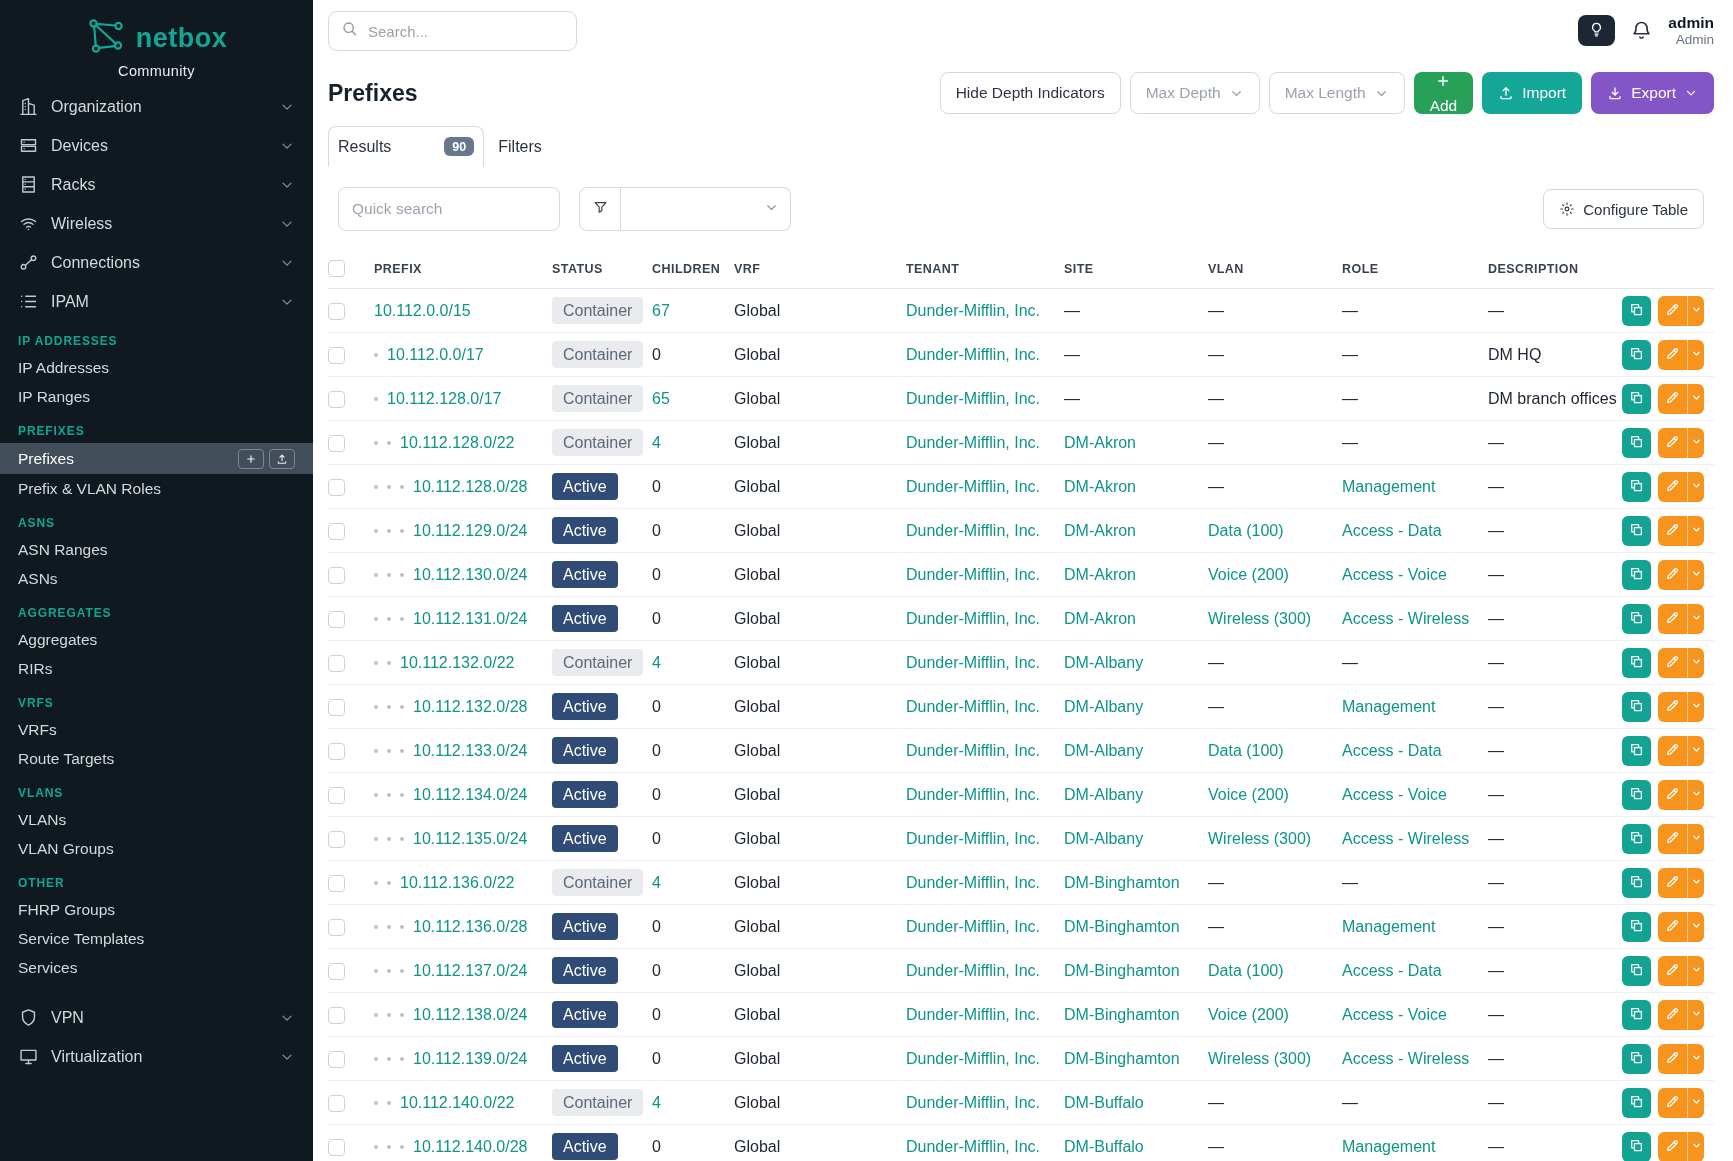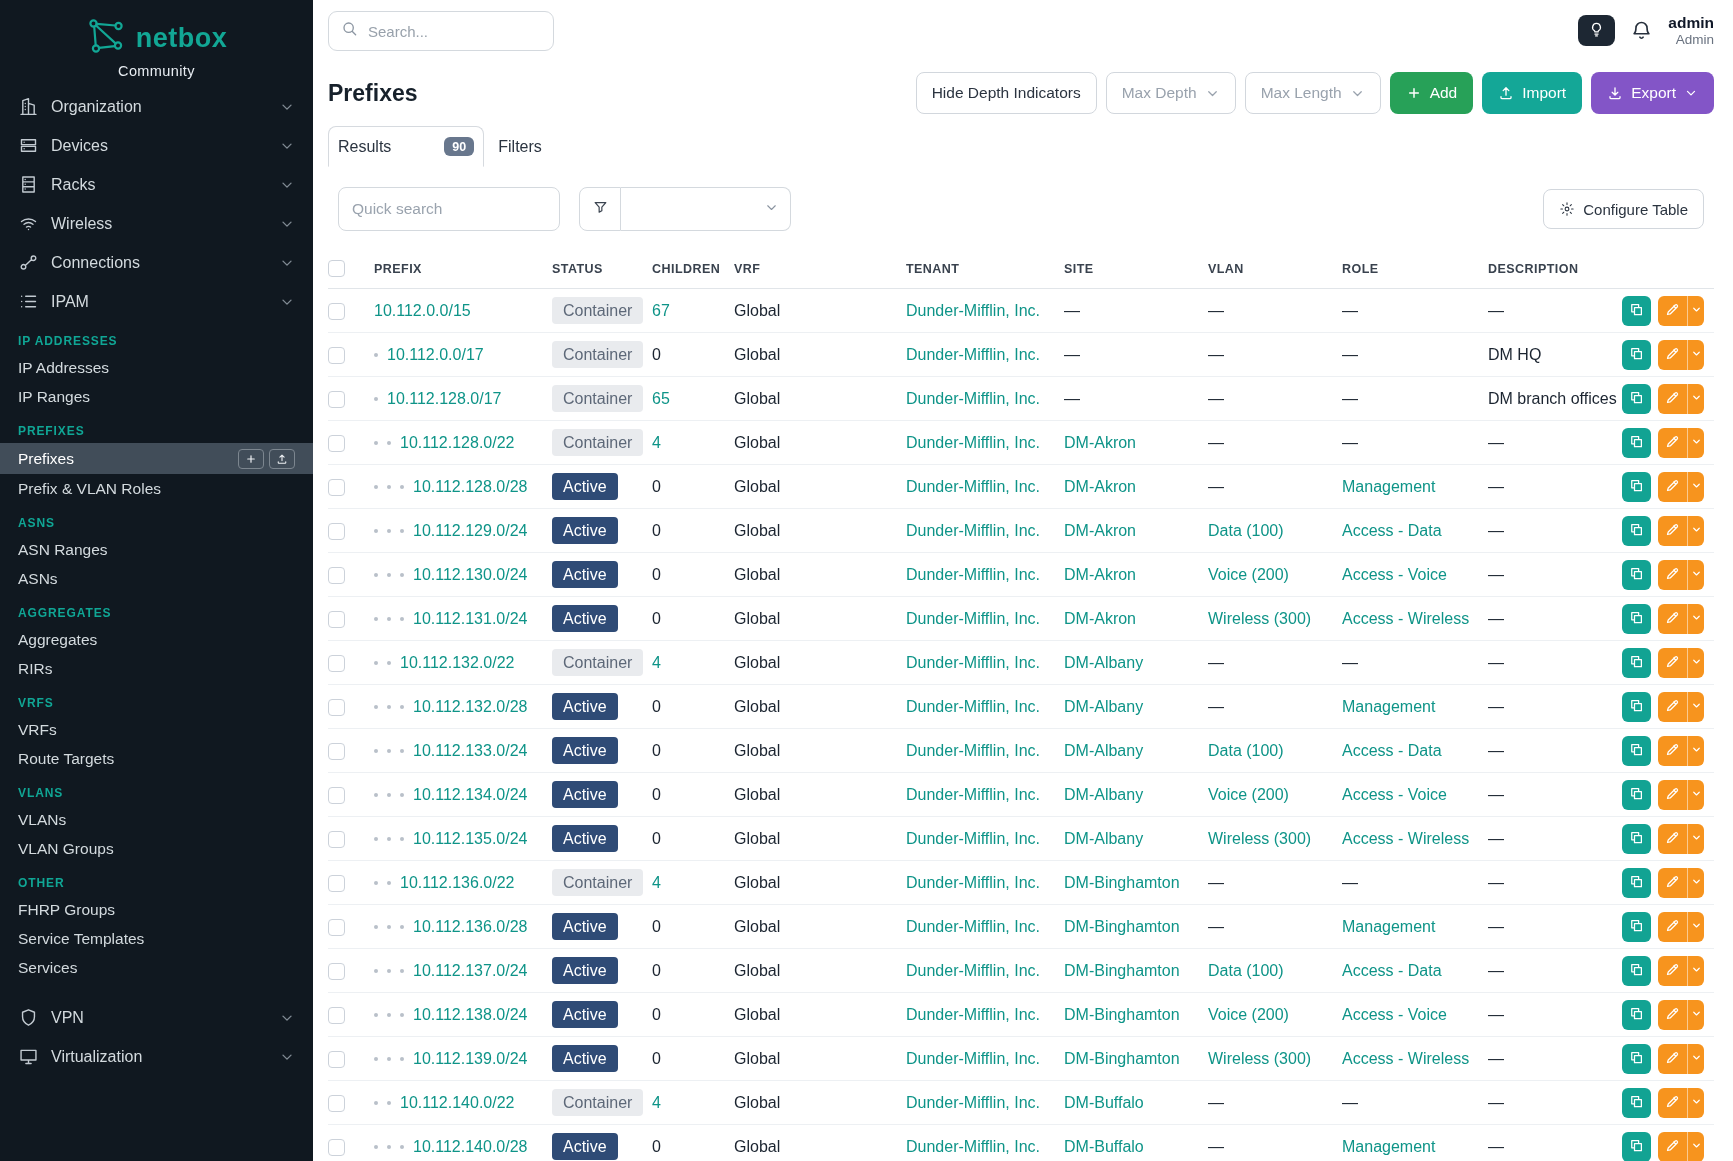--- a/index.html
+++ b/index.html
@@ -19,38 +19,38 @@
   .group-header { padding:13px 18px 5px; font-size:12px; font-weight:bold; color:#10a695; letter-spacing:.9px; }
   .sub-item { padding:5.5px 18px; font-size:15.5px; color:#d3dade; cursor:pointer; display:flex; align-items:center; }
   .sub-item.active { background:#414d59; color:#ffffff; }
   .mini-btns { margin-left:auto; display:flex; gap:5px; }
   .mini-btn { width:26px; height:20px; border:1px solid #7c868f; border-radius:4px; display:flex; align-items:center; justify-content:center; color:#eef1f4; cursor:pointer; }
   .nav-bottom { margin-top:16px; }
 
   
   .main { flex:1; min-width:0; display:flex; flex-direction:column; }
   .topbar { height:62px; display:flex; align-items:center; padding:0 19px 0 15px; }
-  .search-box { width:226px; height:40px; border:1px solid #d4d9de; border-radius:9px; display:flex; align-items:center; gap:9px; padding:0 12px; color:#8d97a3; background:#fff; }
+  .search-box { width:249px; height:40px; border:1px solid #d4d9de; border-radius:9px; display:flex; align-items:center; gap:9px; padding:0 12px; color:#8d97a3; background:#fff; }
   .search-box input { border:none; outline:none; font-size:15px; width:100%; color:#2b3440; font-family:inherit; background:transparent; }
   .search-box input::placeholder { color:#98a1ab; }
   .topbar-right { margin-left:auto; display:flex; align-items:center; gap:15px; }
   .theme-toggle { width:37px; height:31px; background:#1d2733; border:none; border-radius:8px; display:flex; align-items:center; justify-content:center; color:#ffffff; cursor:pointer; }
   .bell { color:#27303c; display:flex; cursor:pointer; }
   .user-block { text-align:right; line-height:1.18; cursor:pointer; }
   .user-name { font-size:15.5px; font-weight:bold; color:#101828; }
   .user-role { font-size:13.5px; color:#6a7380; }
 
   .content { padding:0 19px 0 15px; flex:1; min-height:0; display:flex; flex-direction:column; }
   .page-header { display:flex; align-items:center; margin:10px 0 12px; }
   .page-title { font-size:23px; font-weight:bold; color:#17212b; }
   .header-actions { margin-left:auto; display:flex; align-items:center; gap:9px; }
   .btn { height:42px; border-radius:8px; font-size:15.5px; display:inline-flex; align-items:center; gap:8px; padding:0 15px; border:1px solid transparent; background:#fff; cursor:pointer; font-family:inherit; white-space:nowrap; }
   .btn-outline { border-color:#d2d7dd; color:#2b3440; }
   .btn-outline.muted { color:#99a2ad; }
-  .btn-green { background:#27a158; color:#fff; }
+  .btn-green { background:#27a158; color:#fff;flex-direction:column; }
   .btn-teal { background:#14a797; color:#fff; }
   .btn-purple { background:#8355c7; color:#fff; }
   .btn .ic { display:flex; }
 
   .tabs { display:flex; align-items:stretch; gap:4px; margin-bottom:12px; }
   .tab { padding:10px 9px; font-size:16px; color:#2b3440; border:1px solid transparent; border-radius:8px 8px 0 0; display:flex; gap:9px; align-items:center; cursor:pointer; }
   .tab.active { border-color:#d6dadf; border-bottom-color:transparent; }
   .tab-badge { background:#68778d; color:#fff; font-size:12.5px; font-weight:bold; padding:2.5px 8px; border-radius:6px;margin-left:44px; }
 
   .controls { display:flex; align-items:center; margin:8px 10px 18px; }

